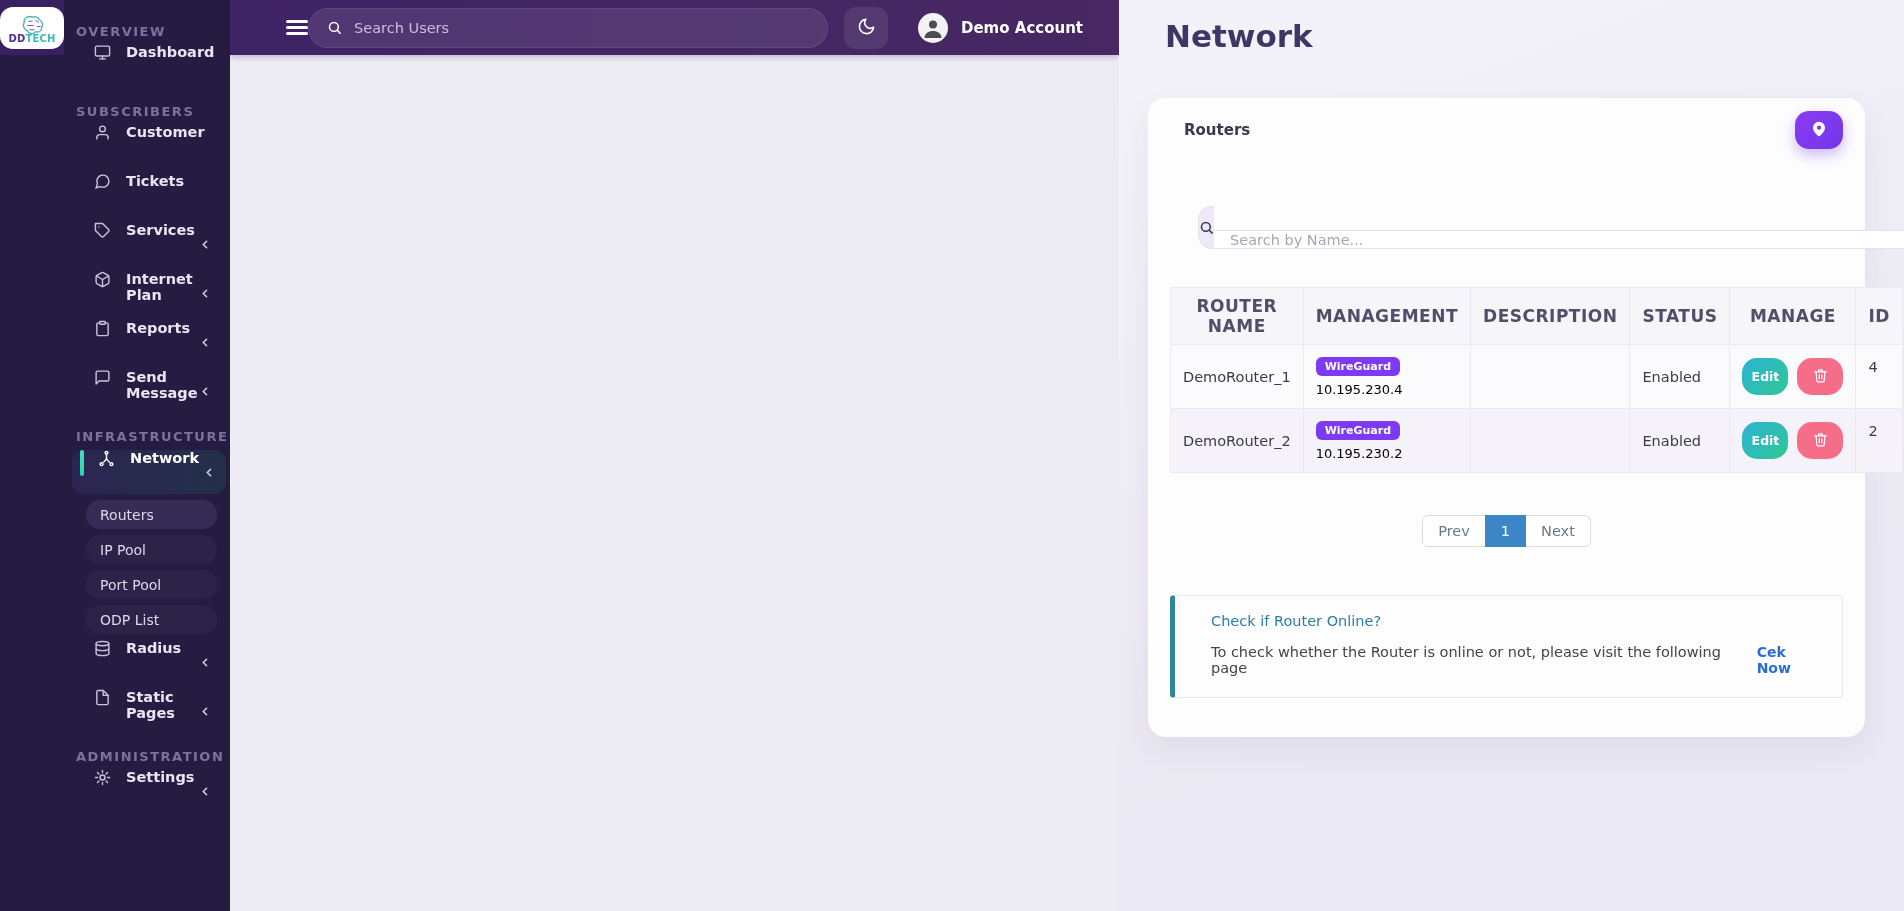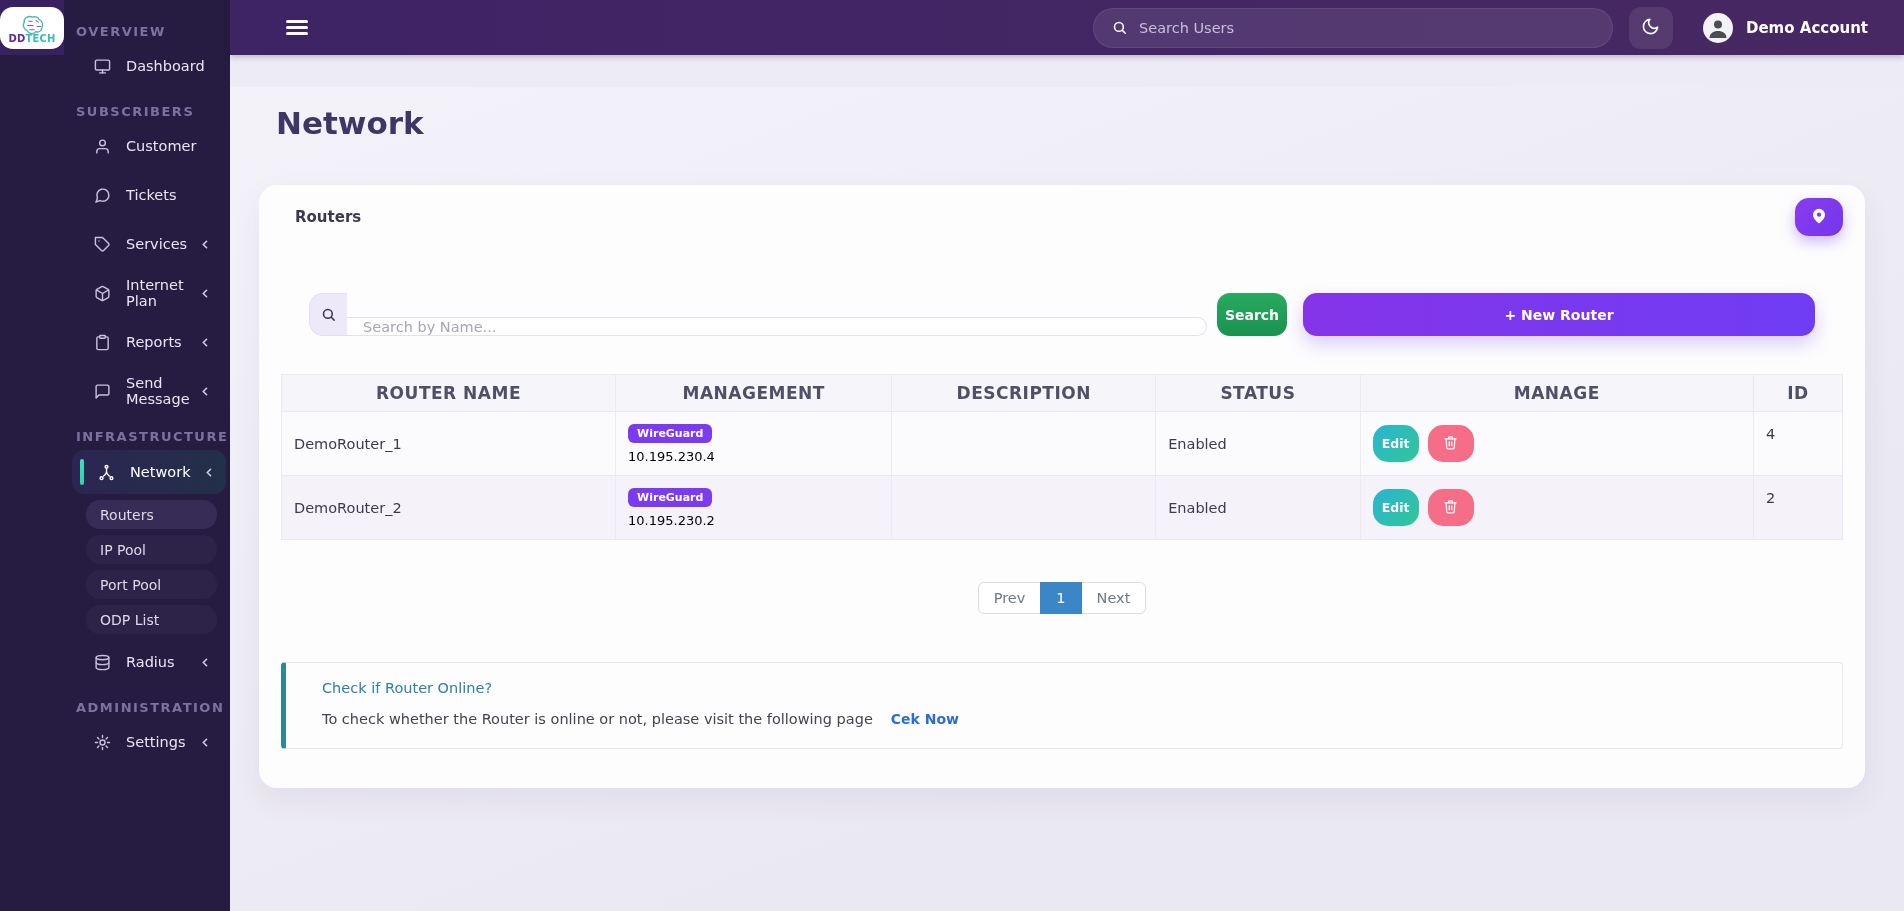--- a/index.html
+++ b/index.html
@@ -11,34 +11,34 @@
   
   .sidebar { width:230px; min-width:230px; height:100%; background:#261b41; display:flex; flex-direction:row; }
   .logo-area { height:55px; background:#392061; display:flex; align-items:center; justify-content:center; }
   .logo-pill { width:64px; height:42px; background:#ffffff; border-radius:13px; display:flex; flex-direction:column; align-items:center; justify-content:center; padding-top:2px; }
   .logo-text { font-size:10px; font-weight:bold; letter-spacing:.2px; margin-top:-7px; }
   .logo-text .dd { color:#5b2aa0; }
   .logo-text .tech { color:#38bdb8; }
 
   .nav { flex:1; padding:8px 0 0 0; overflow:hidden; }
   .section-label { color:#7c72a0; font-size:13px; font-weight:bold; letter-spacing:1.5px; margin:16px 0 4px 12px; }
-  .nav-item { display:flex; align-items:center; height:44px; margin:5px 8px 4px 12px; padding:0 10px 0 18px; color:#e9e5f2; font-weight:400; font-size:14.5px; cursor:pointer; border-radius:12px; }
+  .nav-item { display:flex; height:44px; margin:5px 8px 4px 12px; padding:0 10px 0 18px; color:#e9e5f2; font-weight:700; font-size:14.5px; cursor:pointer; border-radius:12px; }
   .nav-item .nicon { width:17px; height:17px; color:#c9c2dc; display:flex; align-items:center; margin-right:15px; flex:none; }
   .nav-item .nicon svg { width:17px; height:17px; }
   .chev { margin-left:auto; color:#cfc8e0; display:flex; align-items:center; }
   .chev svg { width:13px; height:13px; }
 
   .nav-item.active { margin:6px 4px 6px 8px; padding-left:8px; background:linear-gradient(90deg,#2c2553 0%,#223048 100%); border-radius:12px; }
   .active-bar { width:4px; height:26px; border-radius:3px; background:linear-gradient(180deg,#3fe0bc,#2dd4a8); margin-right:14px; flex:none; }
 
   .sub-item { display:flex; align-items:center; height:29px; margin:6px 13px 6px 22px; padding:0 14px; background:#2d2349; border-radius:14px; color:#ded9ea; font-size:14px; cursor:pointer; }
   .sub-item.active { background:#372c55; }
 
   
-  .main { flex:1; display:flex; flex-direction:column; min-width:0;gap:32px; }
+  .main { flex:1; display:flex; flex-direction:row; min-width:0; }
 
   .topbar { height:55px; background:linear-gradient(90deg,#3e2365,#472862); display:flex; align-items:center; padding:0 36px 0 56px; box-shadow:0 2px 6px rgba(40,20,80,.25); }
   .hamburger { width:22px; height:15px; display:flex; flex-direction:column; justify-content:space-between; background:none; border:none; cursor:pointer; }
   .hamburger span { display:block; height:3px; background:#ffffff; border-radius:2px; }
   .topbar-search { margin-left:auto; width:520px; height:40px; background:rgba(255,255,255,.09); border:1px solid rgba(255,255,255,.08); border-radius:20px; display:flex; align-items:center; padding:0 18px; }
   .topbar-search .sicon { color:#ffffff; width:16px; height:16px; margin-right:12px; }
   .topbar-search input { background:transparent; border:none; outline:none; color:#efe9f8; font-size:14.5px; width:100%; font-family:inherit; }
   .topbar-search input::placeholder { color:#c9bedd; }
   .moon-btn { margin-left:16px; width:44px; height:42px; border:none; border-radius:12px; background:rgba(255,255,255,.09); color:#fff; display:flex; align-items:center; justify-content:center; cursor:pointer; }
   .moon-btn svg { width:19px; height:19px; }
@@ -242,20 +242,34 @@
             </svg>
           </span>
         <span>Radius</span>
         <span class="chev">
             <svg viewBox="0 0 24 24" fill="none" stroke="currentColor" stroke-width="3" stroke-linecap="round">
               <polyline points="14 6 8 12 14 18"></polyline>
             </svg>
           </span>
       </div>
 
+      <div class="nav-item">
+        <span class="nicon">
+            <svg viewBox="0 0 24 24" fill="none" stroke="currentColor" stroke-width="2" stroke-linejoin="round">
+              <path d="M13 2H6a2 2 0 0 0-2 2v16a2 2 0 0 0 2 2h12a2 2 0 0 0 2-2V9z"></path>
+              <polyline points="13 2 13 9 20 9"></polyline>
+            </svg>
+          </span>
+        <span>Static Pages</span>
+        <span class="chev">
+            <svg viewBox="0 0 24 24" fill="none" stroke="currentColor" stroke-width="3" stroke-linecap="round">
+              <polyline points="14 6 8 12 14 18"></polyline>
+            </svg>
+          </span>
+      </div>
 
       <div class="section-label">ADMINISTRATION</div>
 
       <div class="nav-item">
         <span class="nicon">
             <svg viewBox="0 0 24 24" fill="none" stroke="currentColor" stroke-width="2" stroke-linecap="round">
               <circle cx="12" cy="12" r="3.5"></circle>
               <path d="M12 2v3M12 19v3M2 12h3M19 12h3M4.9 4.9l2.1 2.1M17 17l2.1 2.1M19.1 4.9L17 7M7 17l-2.1 2.1"></path>
             </svg>
           </span>

